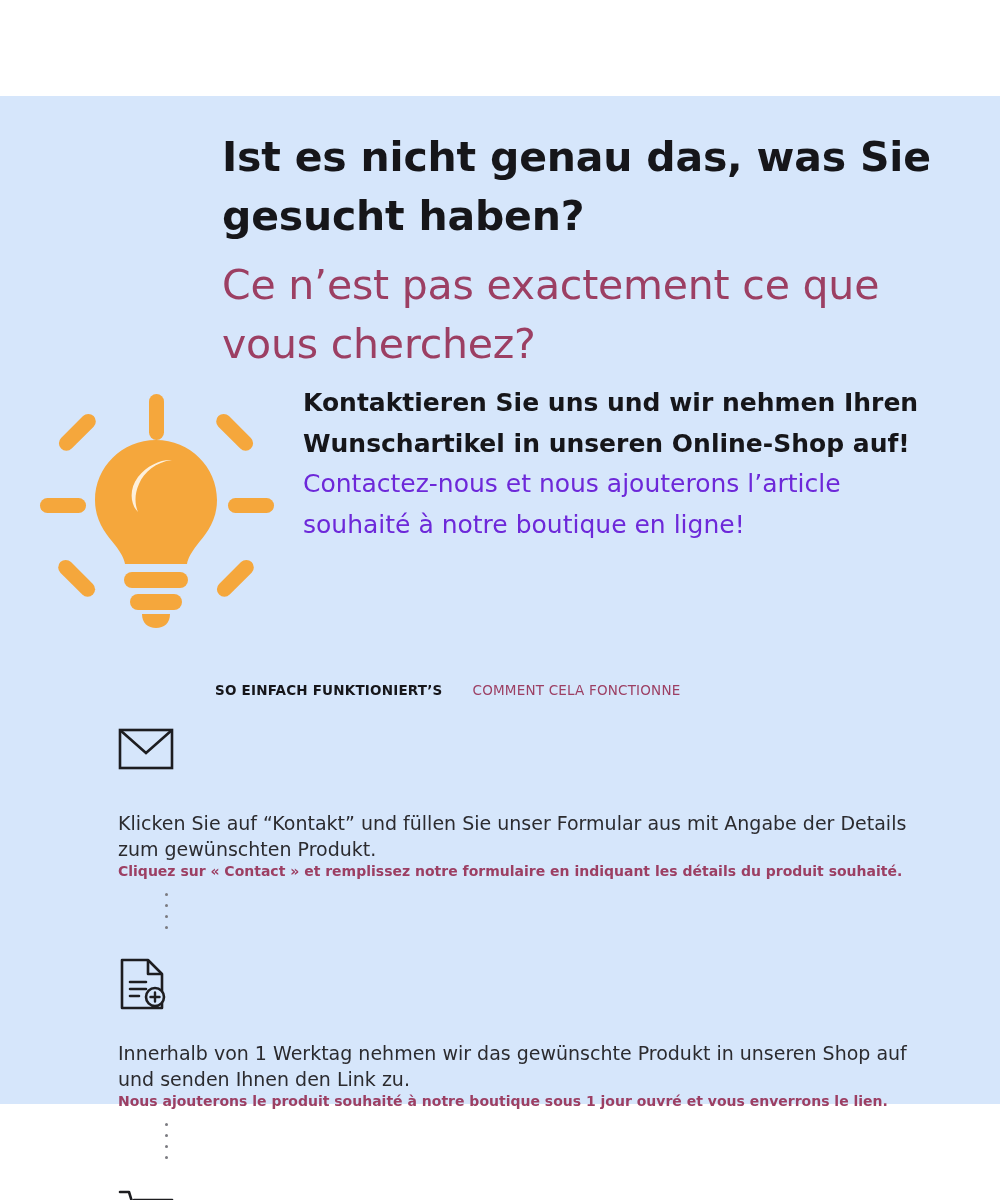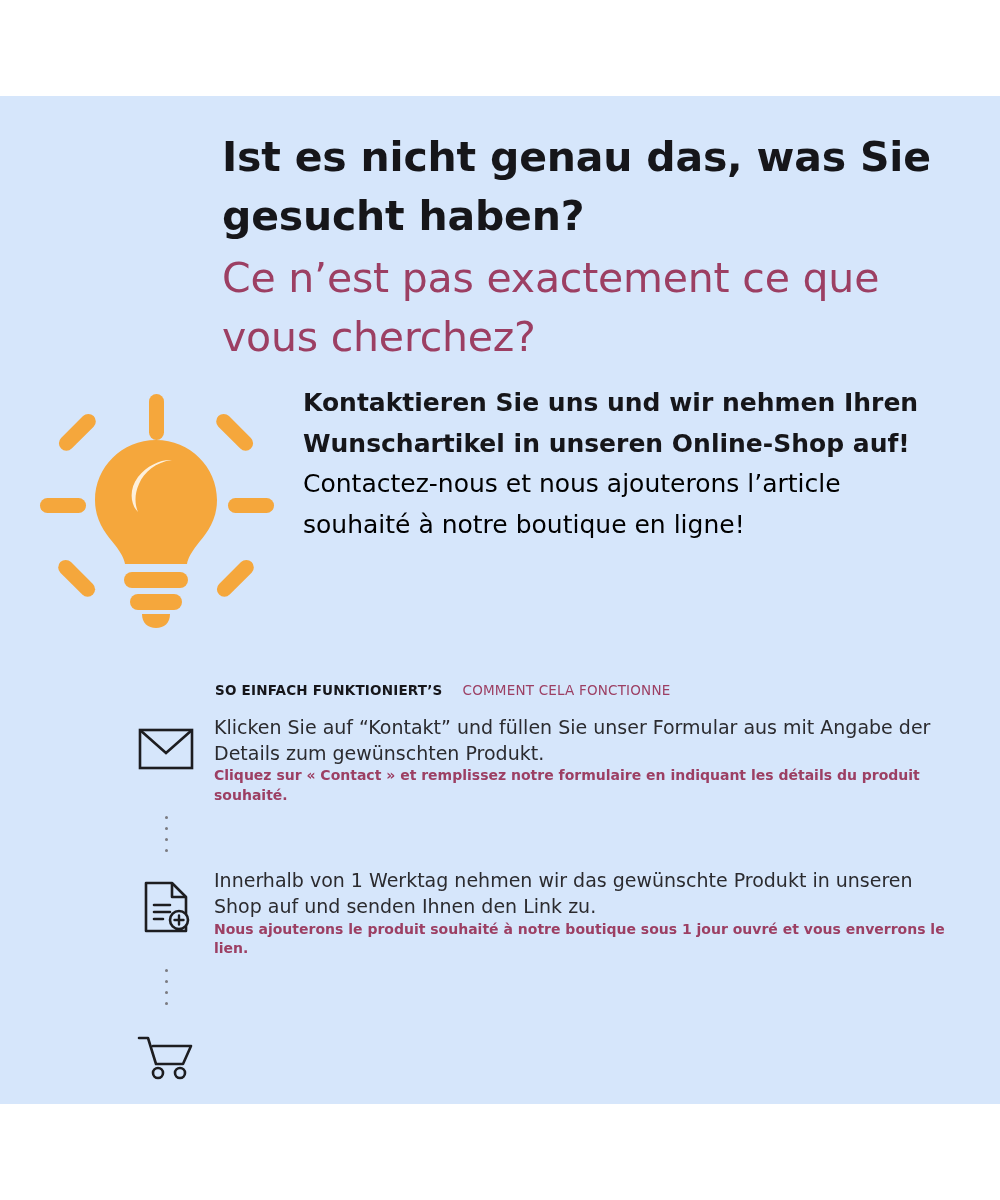--- a/index.html
+++ b/index.html
@@ -42,21 +42,21 @@
     font-weight: bold;
     line-height: 1.45;
     letter-spacing: -0.2px;
   }
   .headline .fr {
     color: #9c3f63;
     font-size: 41px;
     font-weight: normal;
     line-height: 1.45;
     letter-spacing: -0.2px;
-    margin-top: 2px;
+    margin-top: 9px;
   }
 
   
   .bulb {
     position: absolute;
     left: 36px;
     top: 382px;
     width: 240px;
     height: 250px;
   }
@@ -68,34 +68,34 @@
     top: 383px;
     width: 620px;
   }
   .intro .de {
     color: #16161a;
     font-size: 25px;
     font-weight: bold;
     line-height: 1.62;
   }
   .intro .fr {
-    color: #000000;
+    color: #6d28d9;
     font-size: 25px;
     font-weight: normal;
     line-height: 1.62;
   }
 
   
   .howto-labels {
     position: absolute;
     left: 215px;
     top: 682px;
     display: flex;
     align-items: baseline;
-    gap: 12px;
+    gap: 22px;
   }
   .howto-labels .de {
     color: #16161a;
     font-size: 13.5px;
     font-weight: bold;
     letter-spacing: 0.2px;
   }
   .howto-labels .fr {
     color: #9c3f63;
     font-size: 13.5px;
@@ -108,20 +108,21 @@
   .steps {
     position: absolute;
     left: 118px;
     top: 710px;
     width: 830px;
   }
   .step {
     position: relative;
     display: flex;
     align-items: flex-start;
+    flex-direction: column;
   }
   .step-icon {
     flex: 0 0 96px;
     height: 70px;
     display: flex;
     align-items: flex-start;
     justify-content: center;
     padding-top: 18px;
     box-sizing: border-box;
   }

